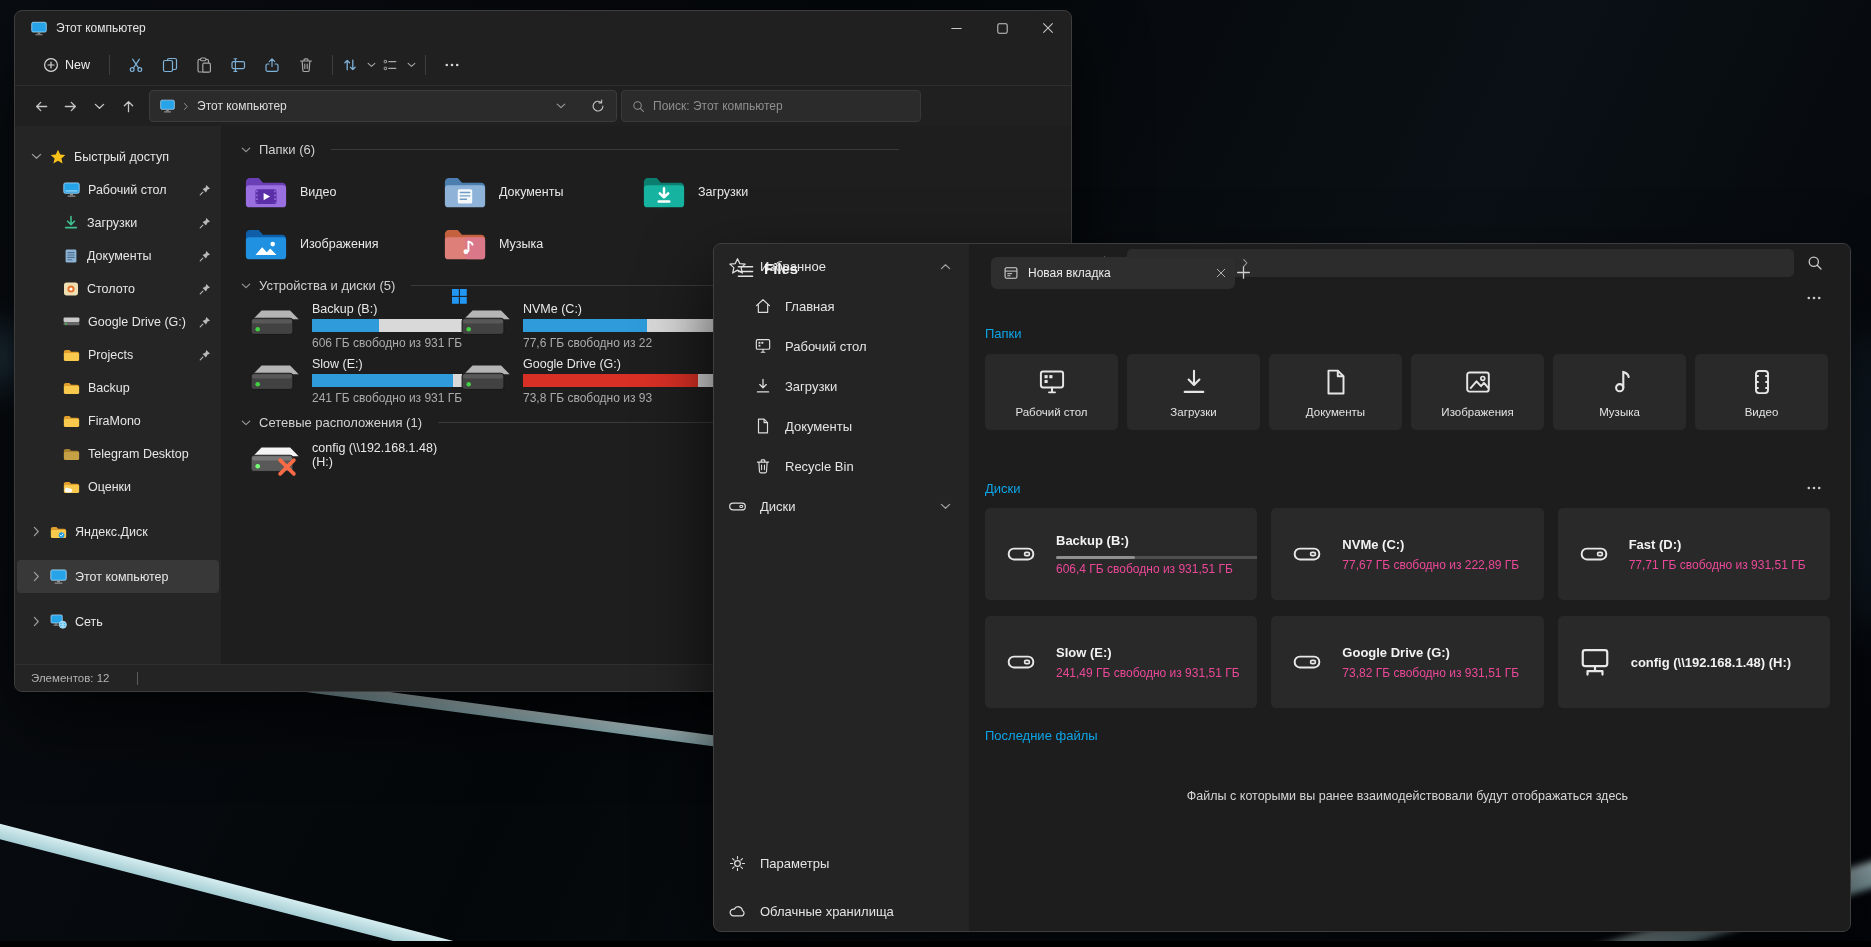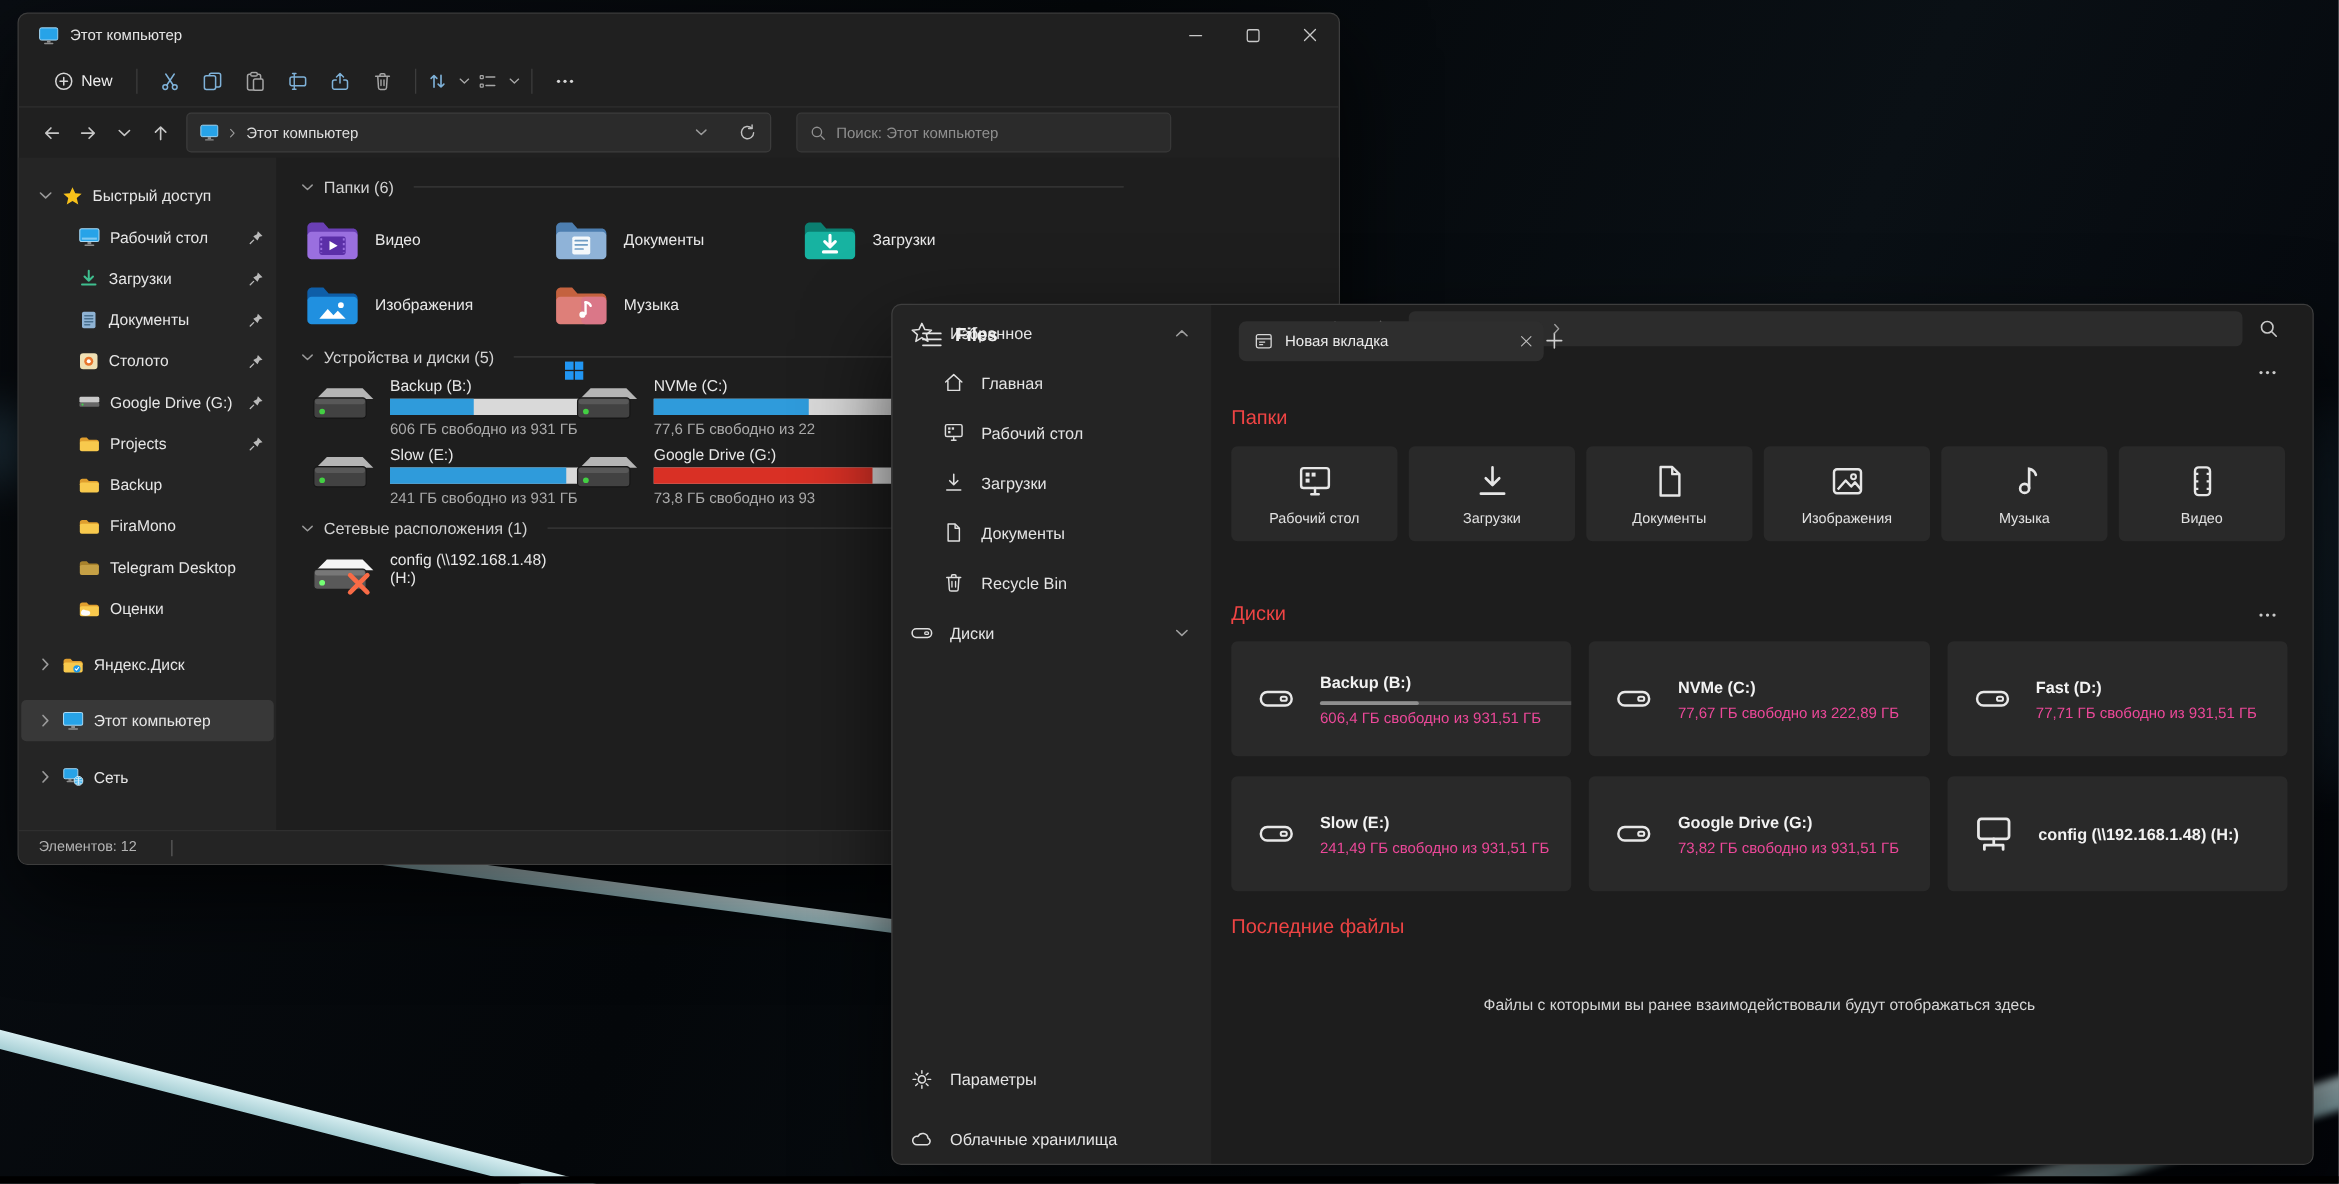--- a/index.html
+++ b/index.html
@@ -28,21 +28,21 @@
   .tbtn{height:30px;min-width:34px;display:flex;align-items:center;justify-content:center;border-radius:4px;gap:6px}
   .tbtn .nl{font-size:12.5px;color:#ededed}
   .tsep{width:1px;height:20px;background:#3d3d3d;margin:0 9px}
   .c-blue{color:#7fb2d9}.c-grey{color:#a6a6a6}.c-lt{color:#d6d6d6}
   .smallchev{color:#a9a9a9;margin-left:3px}
   .xnav{height:40px;display:flex;align-items:center;padding:0 10px 0 12px;flex:none}
   .navbtn{width:29px;height:29px;display:flex;align-items:center;justify-content:center;color:#c6c6c6}
   .addr{width:452px;height:30px;background:#2b2b2b;border:1px solid #3c3c3c;border-radius:4px;display:flex;align-items:center;padding:0 4px 0 10px;gap:7px;margin-left:6px}
   .addr .t{font-size:12px;color:#dedede}
   .grow{flex:1}
-  .xsearch{width:278px;height:30px;background:#2b2b2b;border:1px solid #383838;border-radius:4px;display:flex;align-items:center;padding:0 10px;gap:8px;margin-left:20px}
+  .xsearch{width:278px;height:30px;background:#2b2b2b;border:1px solid #383838;border-radius:4px;display:flex;align-items:center;padding:0 10px;gap:8px;margin-left:4px}
   .xsearch .ph{font-size:12px;color:#8f8f8f}
   .xbody{flex:1;display:flex;min-height:0;background:#1e1e1e}
   .xside{width:206px;background:#252525;padding-top:14px;flex:none;overflow:hidden}
   .xrow{height:33px;display:flex;align-items:center;padding:0 8px 0 14px;gap:8px;font-size:12.5px;color:#e6e6e6;border-radius:4px;margin:0 2px;white-space:nowrap}
   .xrow .chev{flex:none;color:#9a9a9a}
   .xrow.child{padding-left:46px}
   .xrow.sel{background:#383838}
   .pin{margin-left:auto;color:#b9b9b9;flex:none}
   .sgap{height:12px}
   .xcontent{flex:1;padding:16px 22px 0 20px;min-width:0;overflow:hidden}
@@ -82,21 +82,21 @@
   .frow svg.ic{color:#dedede;flex:none}
   .fsettings{margin-top:auto;margin-bottom:8px}
   .fcontent{flex:1;background:#1d1d1d;padding:0 20px 0 16px;min-width:0}
   .fnav{display:flex;align-items:center;margin-top:4px;height:30px}
   .fnavbtn{width:33px;height:30px;display:flex;align-items:center;justify-content:center}
   .dim{color:#9b9b9b}.brt{color:#cbcbcb}
   .crumb{flex:1;height:28px;background:#2c2c2c;border-radius:5px;display:flex;align-items:center;gap:10px;padding:0 12px;margin-left:10px;font-size:12.5px;font-weight:700;color:#eaeaea}
   .crumb .cv{color:#9f9f9f}
   .fsearchbtn{width:30px;height:30px;display:flex;align-items:center;justify-content:center;margin-left:6px;color:#c9c9c9}
   .fmore{height:24px;display:flex;justify-content:flex-end;align-items:center;color:#c9c9c9;margin-top:8px;padding-right:8px}
-  .flabel{font-size:16px;color:#ef4444}
+  .flabel{font-size:13px;color:#0ea5e9}
   #lbl-folders{margin-top:16px}
   .ftiles{display:flex;gap:9px;margin-top:13px}
   .tile{width:133px;height:76px;background:#292929;border-radius:5px;display:flex;flex-direction:column;align-items:center;justify-content:center;gap:9px}
   .tile svg{color:#e6e6e6}
   .tile .t{font-size:11.5px;color:#e2e2e2}
   .drives-head{display:flex;align-items:center;margin-top:50px}
   .drives-head .more{margin-left:auto;color:#c9c9c9;padding-right:8px}
   .fcards{display:grid;grid-template-columns:repeat(3,1fr);gap:16px 14px;margin-top:12px}
   .fcard{height:92px;background:#292929;border-radius:5px;display:flex;align-items:center;gap:17px;padding:0 18px;overflow:hidden}
   .fcard svg.ic{color:#e8e8e8;flex:none}

